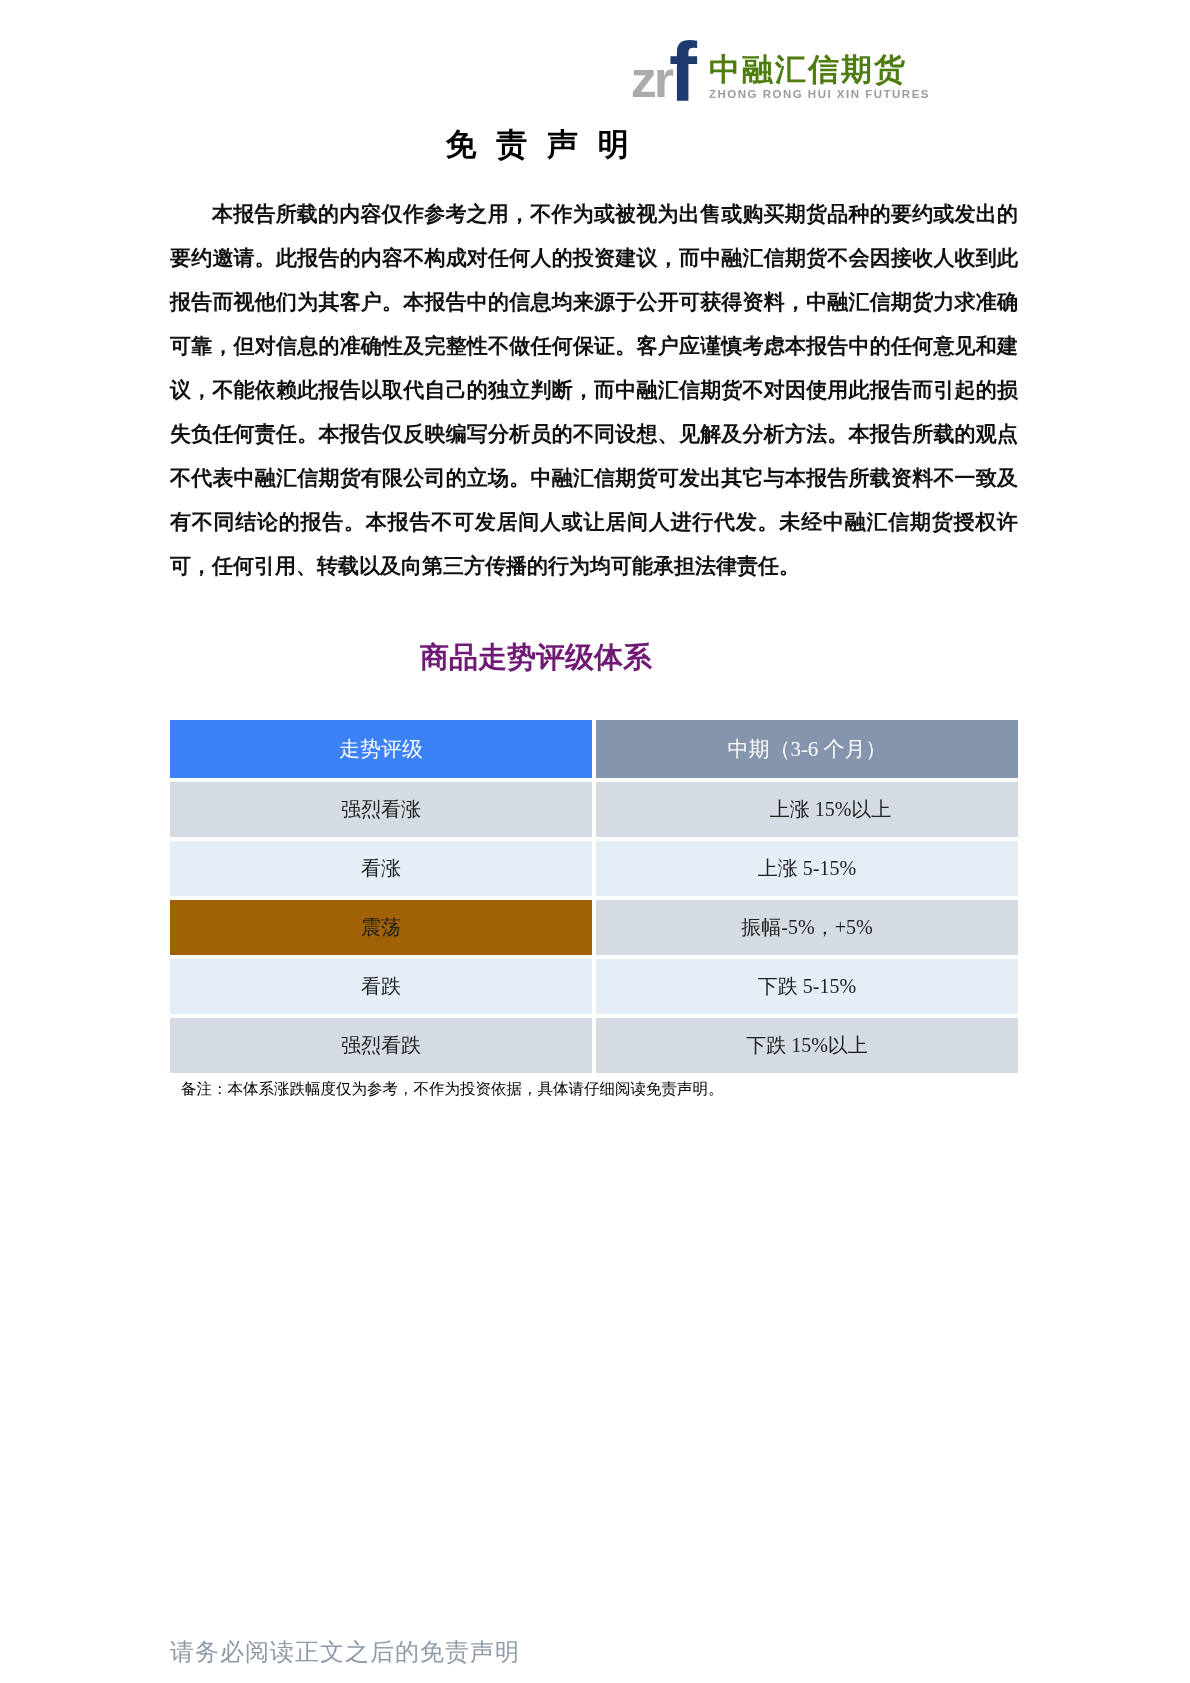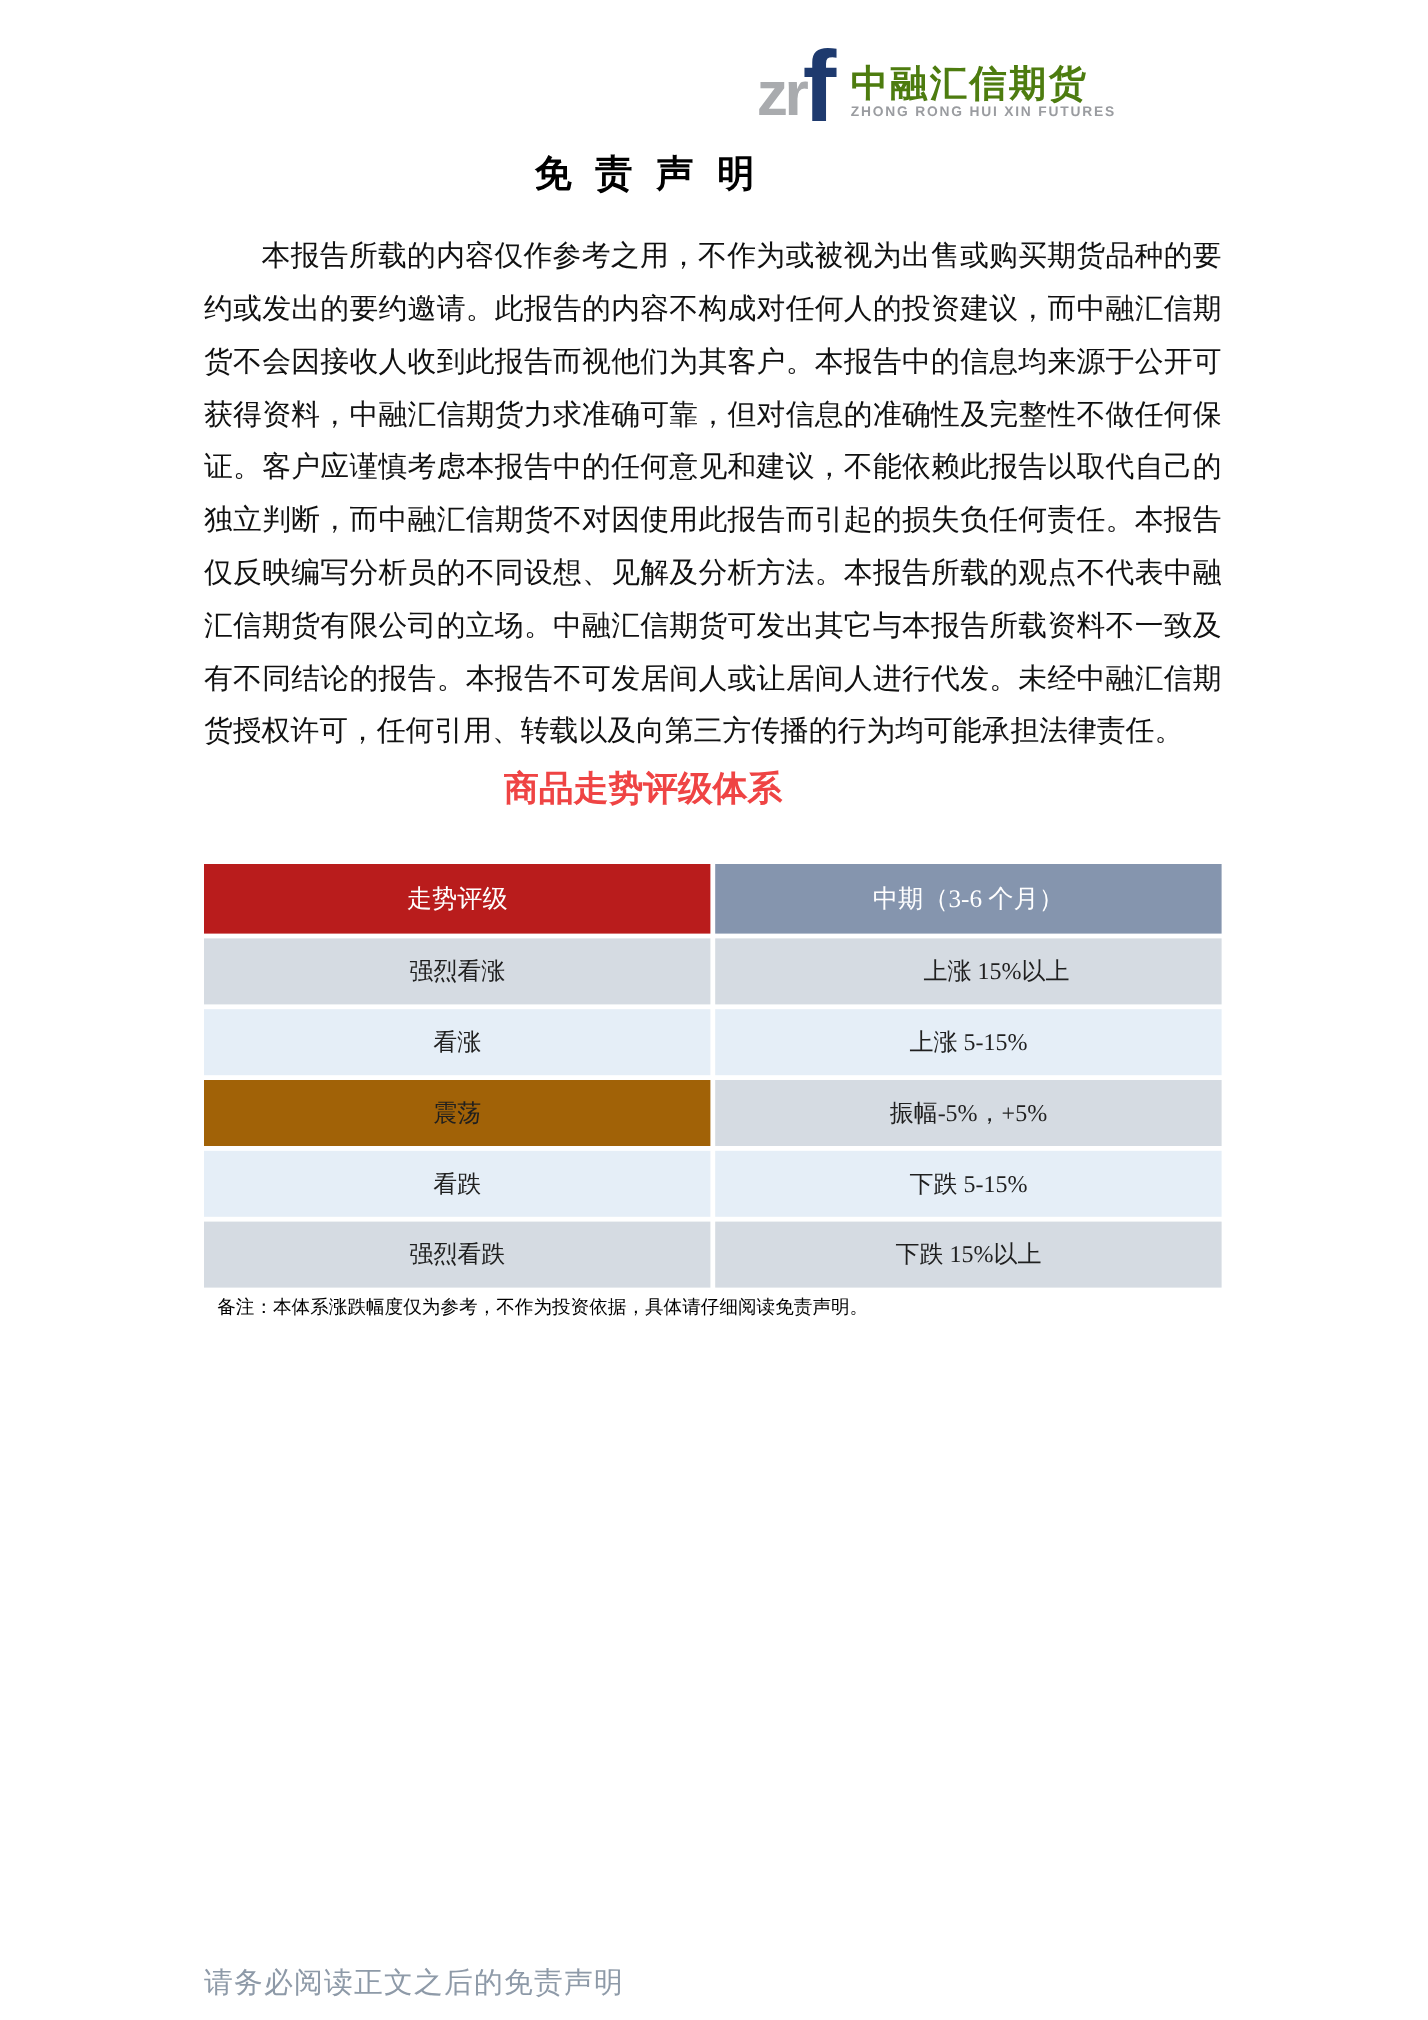--- a/index.html
+++ b/index.html
@@ -82,39 +82,40 @@
     color: #000000;
   }
 
   
   .disclaimer-body {
     position: absolute;
     top: 166px;
     left: 170px;
     width: 848px;
     margin: 0;
-    font-size: 24px;
+    font-size: 21px;
     line-height: 44px;
     text-align: justify;
     text-indent: 2em;
     color: #111111;
+    font-weight: bold;
   }
 
   
   .section-title {
     position: absolute;
     top: 612px;
     left: 0;
     width: 100%;
     margin: 0;
     text-align: center;
     font-family: "Liberation Sans", sans-serif;
     font-size: 29px;
     font-weight: bold;
-    color: #ef4444;
+    color: #701a75;
   }
 
   .rating-table {
     position: absolute;
     top: 694px;
     left: 170px;
     width: 848px;
   }
   .tr {
     display: grid;
@@ -173,21 +174,21 @@
   </header>
 
   <h1 class="doc-title">免 责 声 明</h1>
 
   <p class="disclaimer-body">本报告所载的内容仅作参考之用，不作为或被视为出售或购买期货品种的要约或发出的要约邀请。此报告的内容不构成对任何人的投资建议，而中融汇信期货不会因接收人收到此报告而视他们为其客户。本报告中的信息均来源于公开可获得资料，中融汇信期货力求准确可靠，但对信息的准确性及完整性不做任何保证。客户应谨慎考虑本报告中的任何意见和建议，不能依赖此报告以取代自己的独立判断，而中融汇信期货不对因使用此报告而引起的损失负任何责任。本报告仅反映编写分析员的不同设想、见解及分析方法。本报告所载的观点不代表中融汇信期货有限公司的立场。中融汇信期货可发出其它与本报告所载资料不一致及有不同结论的报告。本报告不可发居间人或让居间人进行代发。未经中融汇信期货授权许可，任何引用、转载以及向第三方传播的行为均可能承担法律责任。</p>
 
   <h2 class="section-title">商品走势评级体系</h2>
 
   <div class="rating-table">
     <div class="tr th">
-      <div class="cell" style="background: #b91c1c;">走势评级</div>
+      <div class="cell" style="background: #3b82f6;">走势评级</div>
       <div class="cell" style="background: rgb(133, 149, 174);">中期（3-6 个月）</div>
     </div>
     <div class="tr row-dark">
       <div class="cell" style="background: rgb(213, 219, 226);">强烈看涨</div>
       <div class="cell" style="background: rgb(213, 219, 226); padding-left: 47px;">上涨 15%以上</div>
     </div>
     <div class="tr row-light">
       <div class="cell" style="background: rgb(229, 238, 247);">看涨</div>
       <div class="cell" style="background: rgb(229, 238, 247);">上涨 5-15%</div>
     </div>

